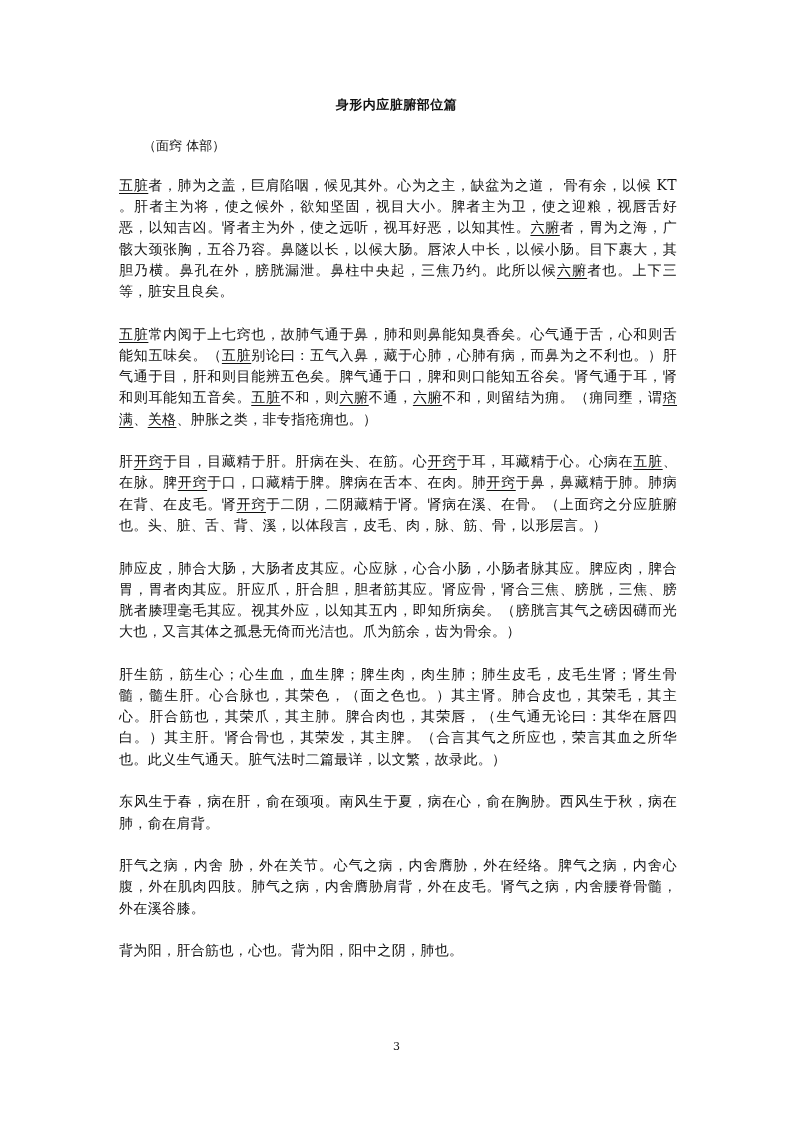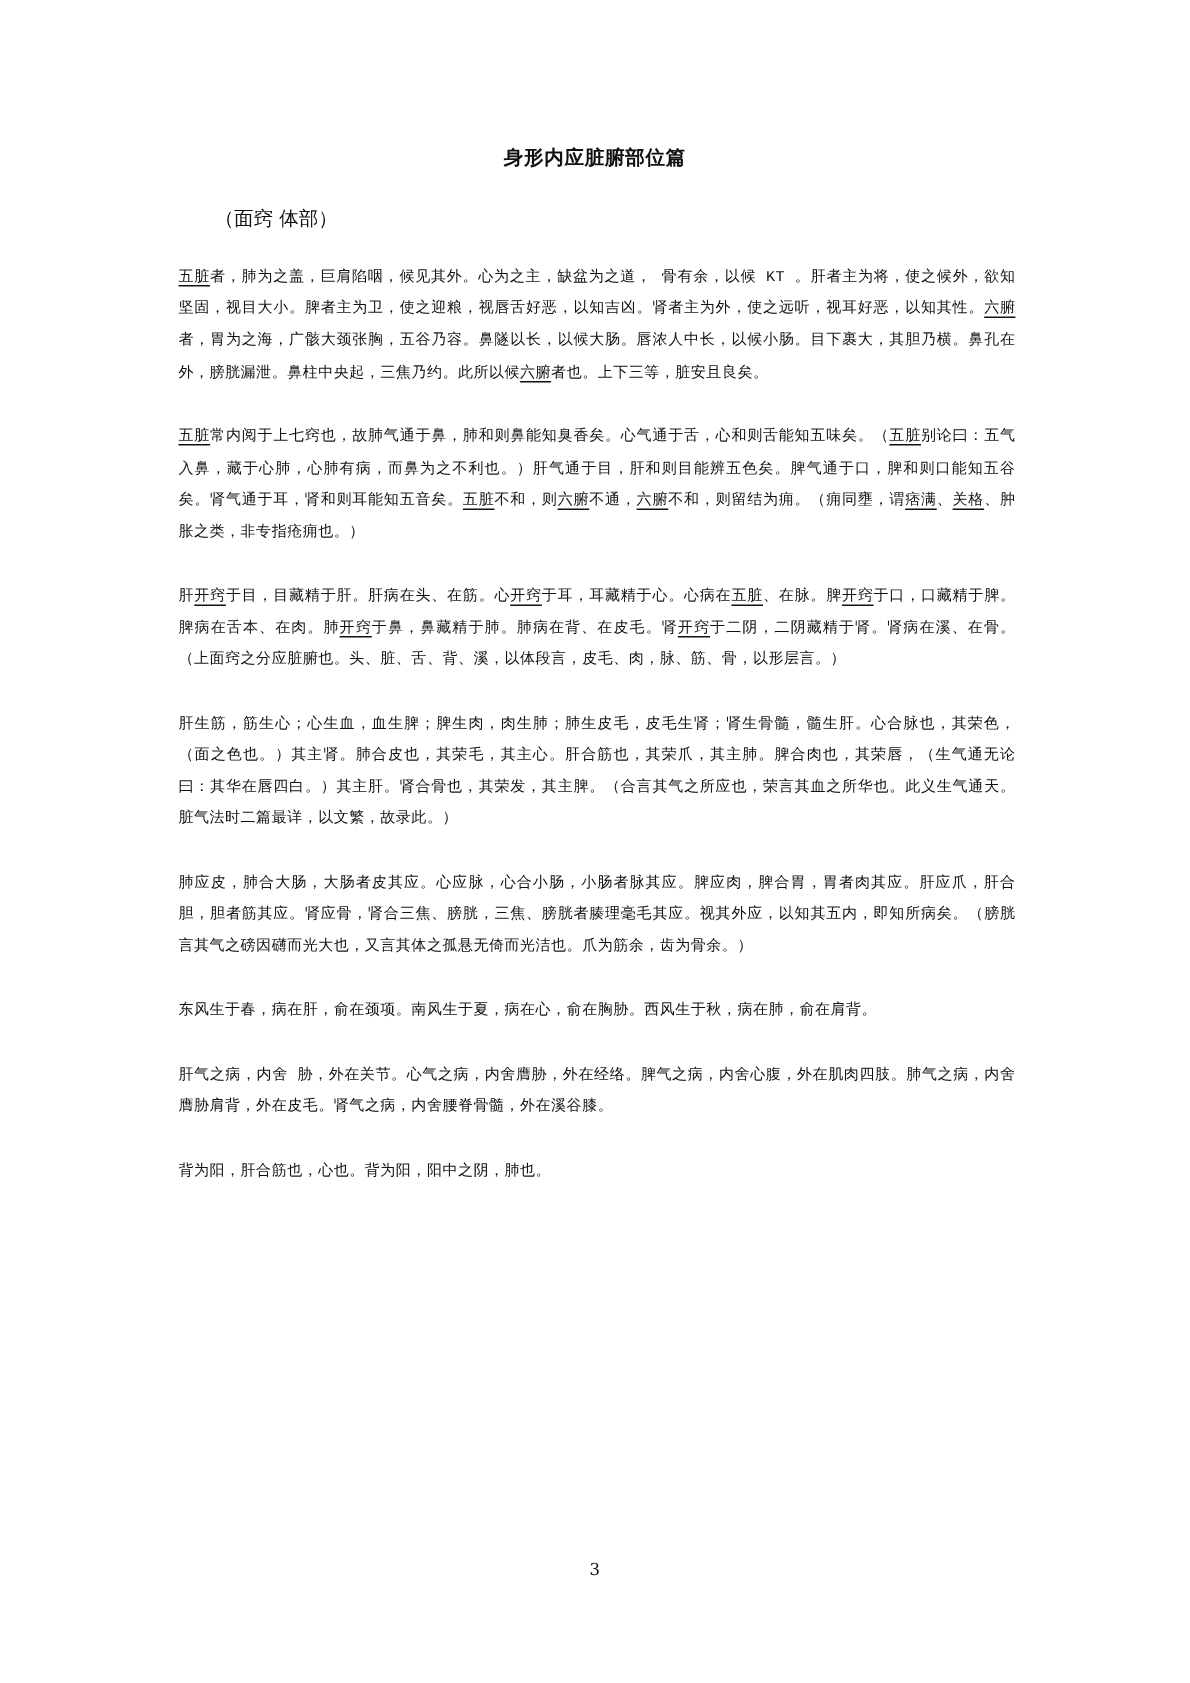--- a/index.html
+++ b/index.html
@@ -3,35 +3,35 @@
   <meta charset="utf-8">
   <style>
     html, body { margin: 0; padding: 0; background: #ffffff; }
     body { width: 793px; height: 1122px; position: relative; overflow: hidden;
            font-family: "DejaVu Serif", "Liberation Serif", serif; color: #111; }
     .page { position: absolute; left: 0; top: 0; width: 793px; height: 1122px; background: #fff; padding-left: 36px; }
     .title { position: absolute; top: 96px; left: 0; width: 793px; text-align: center;
              font-size: 13px; font-weight: bold; letter-spacing: 0.5px; }
     .subtitle { position: absolute; top: 137px; left: 119px; font-size: 13px; margin-left: 24px; }
     .body { position: absolute; left: 119px; top: 175px; width: 558px; }
-    .para { font-size: 10px; line-height: 21.2px; margin: 0 0 21.5px 0; text-align: justify;
-            letter-spacing: 0.35px; font-family: Liberation Mono, monospace; }
+    .para { font-size: 14px; line-height: 21.2px; margin: 0 0 21.5px 0; text-align: justify;
+            letter-spacing: 0.35px; }
     .u { text-decoration: underline; text-underline-offset: 3px; }
     .page-number { position: absolute; top: 1040px; left: 0; width: 793px; text-align: center; font-size: 11px; }
   </style>
 </head>
 <body>
 
 <div class="page">
   <div class="title">身形内应脏腑部位篇</div>
   <div class="subtitle">（面窍 体部）</div>
   <div class="body">
     <p class="para"><span class="u">五脏</span><span>者，肺为之盖，巨肩陷咽，候见其外。心为之主，缺盆为之道， 骨有余，以候 KT 。肝者主为将，使之候外，欲知坚固，视目大小。脾者主为卫，使之迎粮，视唇舌好恶，以知吉凶。肾者主为外，使之远听，视耳好恶，以知其性。</span><span class="u">六腑</span><span>者，胃为之海，广骸大颈张胸，五谷乃容。鼻隧以长，以候大肠。唇浓人中长，以候小肠。目下裹大，其胆乃横。鼻孔在外，膀胱漏泄。鼻柱中央起，三焦乃约。此所以候</span><span class="u">六腑</span><span>者也。上下三等，脏安且良矣。</span></p>
     <p class="para"><span class="u">五脏</span><span>常内阅于上七窍也，故肺气通于鼻，肺和则鼻能知臭香矣。心气通于舌，心和则舌能知五味矣。（</span><span class="u">五脏</span><span>别论曰：五气入鼻，藏于心肺，心肺有病，而鼻为之不利也。）肝气通于目，肝和则目能辨五色矣。脾气通于口，脾和则口能知五谷矣。肾气通于耳，肾和则耳能知五音矣。</span><span class="u">五脏</span><span>不和，则</span><span class="u">六腑</span><span>不通，</span><span class="u">六腑</span><span>不和，则留结为痈。（痈同壅，谓</span><span class="u">痞满</span><span>、</span><span class="u">关格</span><span>、肿胀之类，非专指疮痈也。）</span></p>
     <p class="para"><span>肝</span><span class="u">开窍</span><span>于目，目藏精于肝。肝病在头、在筋。心</span><span class="u">开窍</span><span>于耳，耳藏精于心。心病在</span><span class="u">五脏</span><span>、在脉。脾</span><span class="u">开窍</span><span>于口，口藏精于脾。脾病在舌本、在肉。肺</span><span class="u">开窍</span><span>于鼻，鼻藏精于肺。肺病在背、在皮毛。肾</span><span class="u">开窍</span><span>于二阴，二阴藏精于肾。肾病在溪、在骨。（上面窍之分应脏腑也。头、脏、舌、背、溪，以体段言，皮毛、肉，脉、筋、骨，以形层言。）</span></p>
+    <p class="para"><span>肺应皮，肺合大肠，大肠者皮其应。心应脉，心合小肠，小肠者脉其应。脾应肉，脾合胃，胃者肉其应。肝应爪，肝合胆，胆者筋其应。肾应骨，肾合三焦、膀胱，三焦、膀胱者腠理毫毛其应。视其外应，以知其五内，即知所病矣。（膀胱言其气之磅因礴而光大也，又言其体之孤悬无倚而光洁也。爪为筋余，齿为骨余。）</span></p>
     <p class="para"><span>肝生筋，筋生心；心生血，血生脾；脾生肉，肉生肺；肺生皮毛，皮毛生肾；肾生骨髓，髓生肝。心合脉也，其荣色，（面之色也。）其主肾。肺合皮也，其荣毛，其主心。肝合筋也，其荣爪，其主肺。脾合肉也，其荣唇，（生气通无论曰：其华在唇四白。）其主肝。肾合骨也，其荣发，其主脾。（合言其气之所应也，荣言其血之所华也。此义生气通天。脏气法时二篇最详，以文繁，故录此。）</span></p>
-    <p class="para"><span>肺应皮，肺合大肠，大肠者皮其应。心应脉，心合小肠，小肠者脉其应。脾应肉，脾合胃，胃者肉其应。肝应爪，肝合胆，胆者筋其应。肾应骨，肾合三焦、膀胱，三焦、膀胱者腠理毫毛其应。视其外应，以知其五内，即知所病矣。（膀胱言其气之磅因礴而光大也，又言其体之孤悬无倚而光洁也。爪为筋余，齿为骨余。）</span></p>
     <p class="para"><span>东风生于春，病在肝，俞在颈项。南风生于夏，病在心，俞在胸胁。西风生于秋，病在肺，俞在肩背。</span></p>
     <p class="para"><span>肝气之病，内舍 胁，外在关节。心气之病，内舍膺胁，外在经络。脾气之病，内舍心腹，外在肌肉四肢。肺气之病，内舍膺胁肩背，外在皮毛。肾气之病，内舍腰脊骨髓，外在溪谷膝。</span></p>
     <p class="para"><span>背为阳，肝合筋也，心也。背为阳，阳中之阴，肺也。</span></p>
   </div>
   <div class="page-number">3</div>
 </div>
 
 </body></html>

